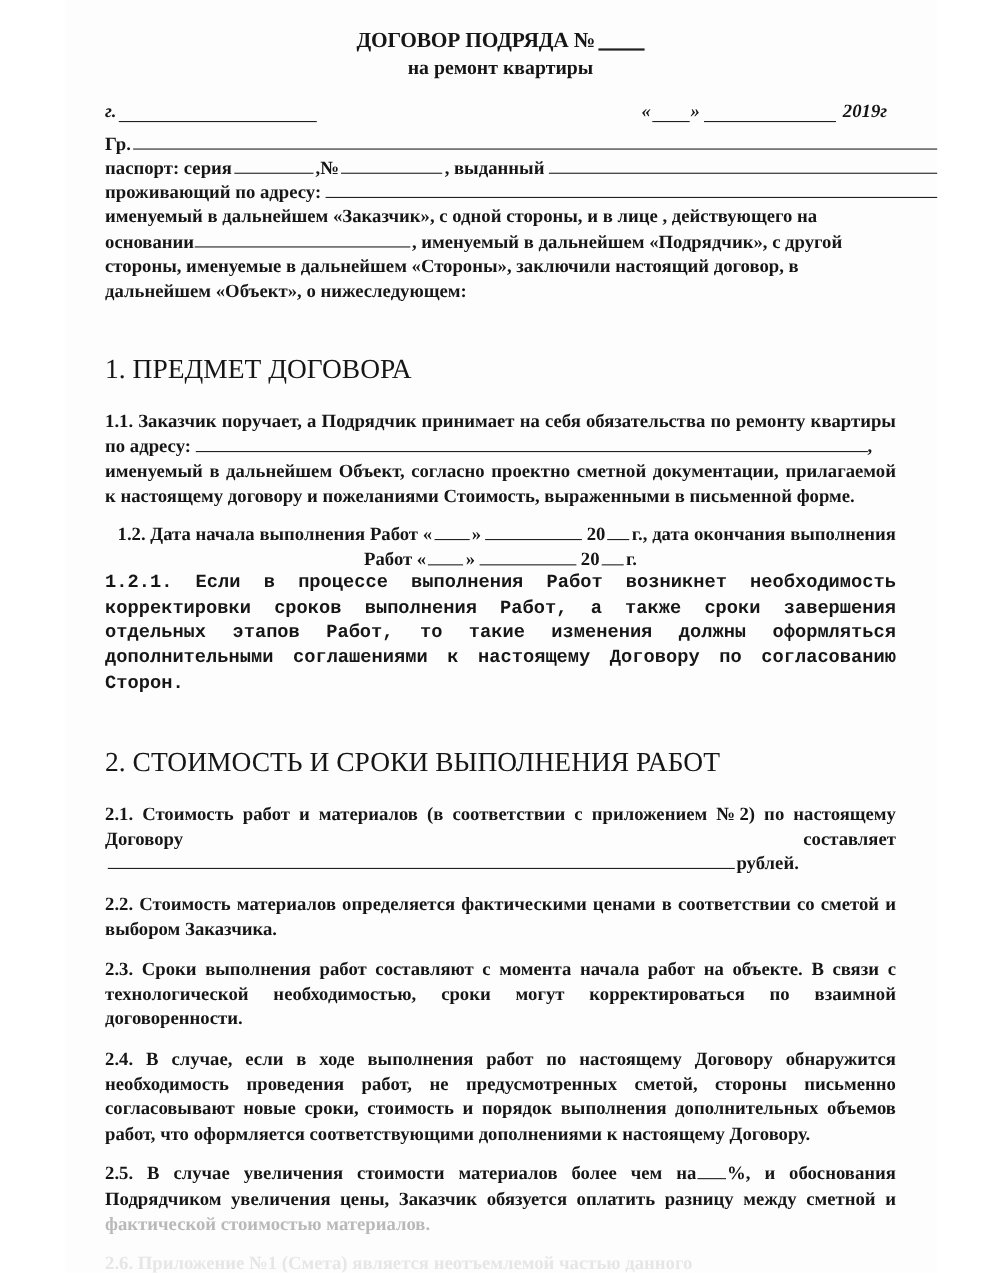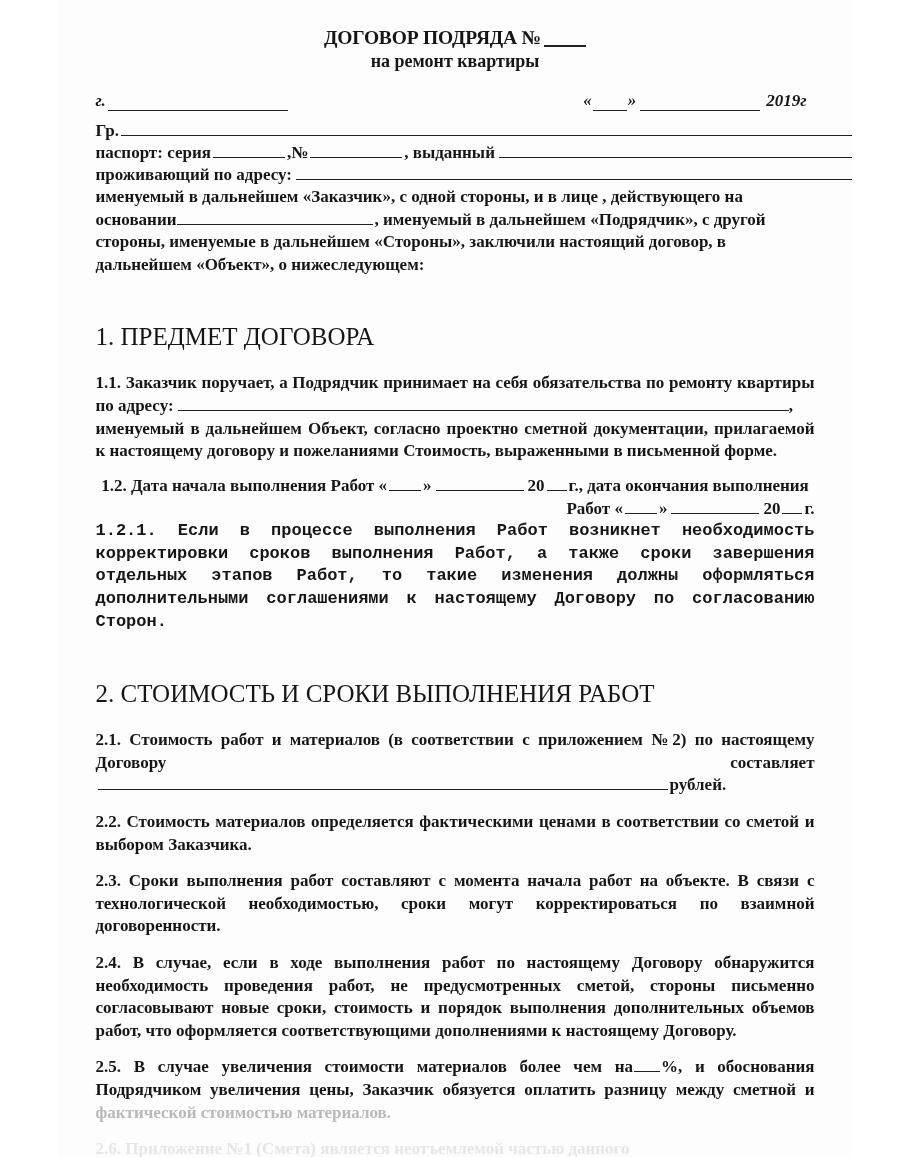--- a/index.html
+++ b/index.html
@@ -191,25 +191,25 @@
     <div class="gap-after-heading"></div>
 
     <div class="clause">
       <span>1.1.</span>
       <span>Заказчик поручает, а Подрядчик принимает на себя обязательства по ремонту квартиры по адресу:</span><span class="fill-inline addr11-fill"></span><span>,</span>
     </div>
     <div class="clause tight" style="margin-top:0">именуемый в дальнейшем Объект, согласно проектно сметной документации, прилагаемой к настоящему договору и пожеланиями Стоимость, выраженными в письменной форме.</div>
 
     <div class="spacer-sm"></div>
 
-    <div class="clause" style="text-align:center;margin-top:0">
+    <div class="clause" style="text-align:right;margin-top:0">
       <span>1.2.</span>
       <span class="nowrap"><span>Дата начала выполнения Работ «</span><span class="fill-inline day-blank"></span><span>»</span><span class="fill-inline month-blank"></span><span>20</span><span class="fill-inline yr-blank"></span><span>г., дата окончания выполнения</span></span>
     </div>
-    <div class="clause tight" style="text-align:right;margin-top:0">
+    <div class="clause tight" style="text-align:center;margin-top:0">
       <span class="nowrap"><span>Работ «</span><span class="fill-inline day-blank"></span><span>»</span><span class="fill-inline month-blank"></span><span>20</span><span class="fill-inline yr-blank"></span><span>г.</span></span>
     </div>
 
     <div class="clause tight" style="margin-top:0">
       <span>1.2.1.</span>
       <span>Если в процессе выполнения Работ возникнет необходимость корректировки сроков выполнения Работ, а также сроки завершения отдельных этапов Работ, то такие изменения должны оформляться дополнительными соглашениями к настоящему Договору по согласованию Сторон.</span>
     </div>
 
     <div class="gap-before-heading"></div>
     <div class="section-heading">2. СТОИМОСТЬ И СРОКИ ВЫПОЛНЕНИЯ РАБОТ</div>

